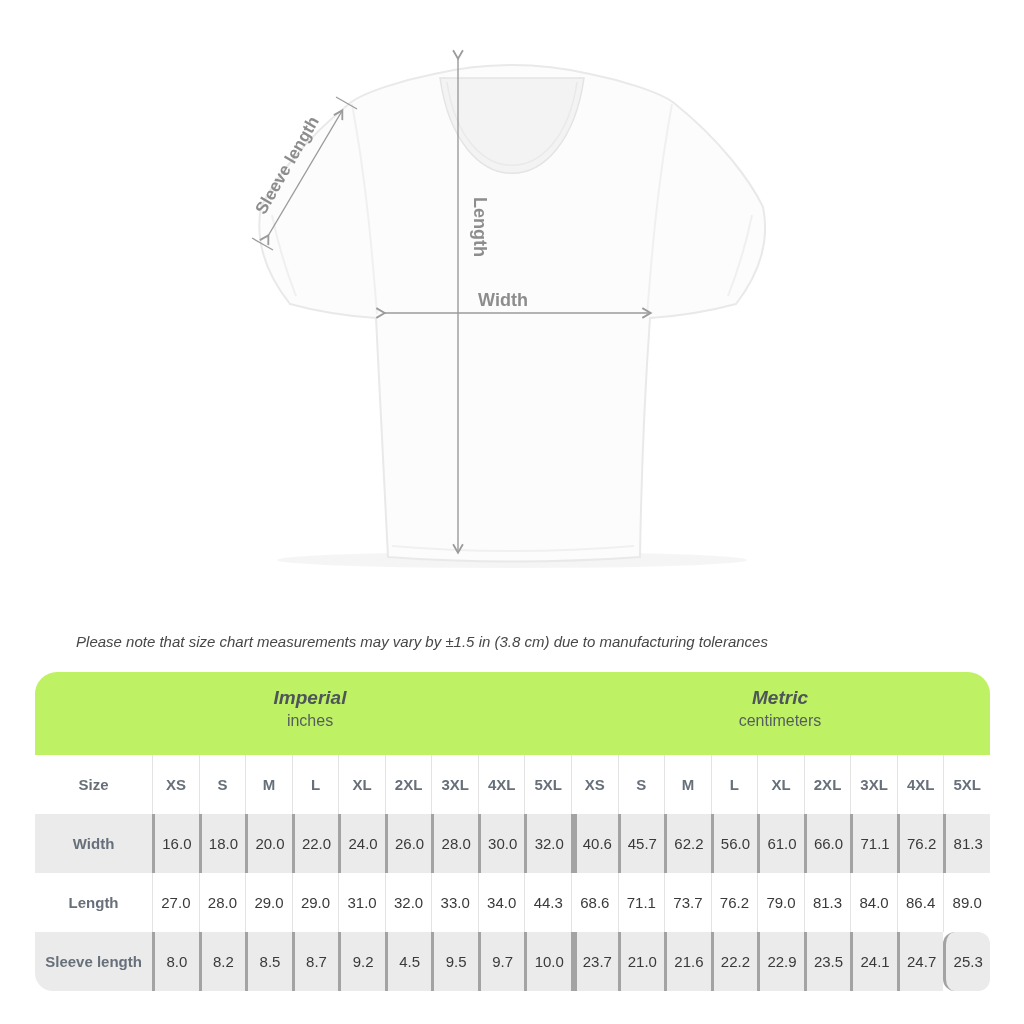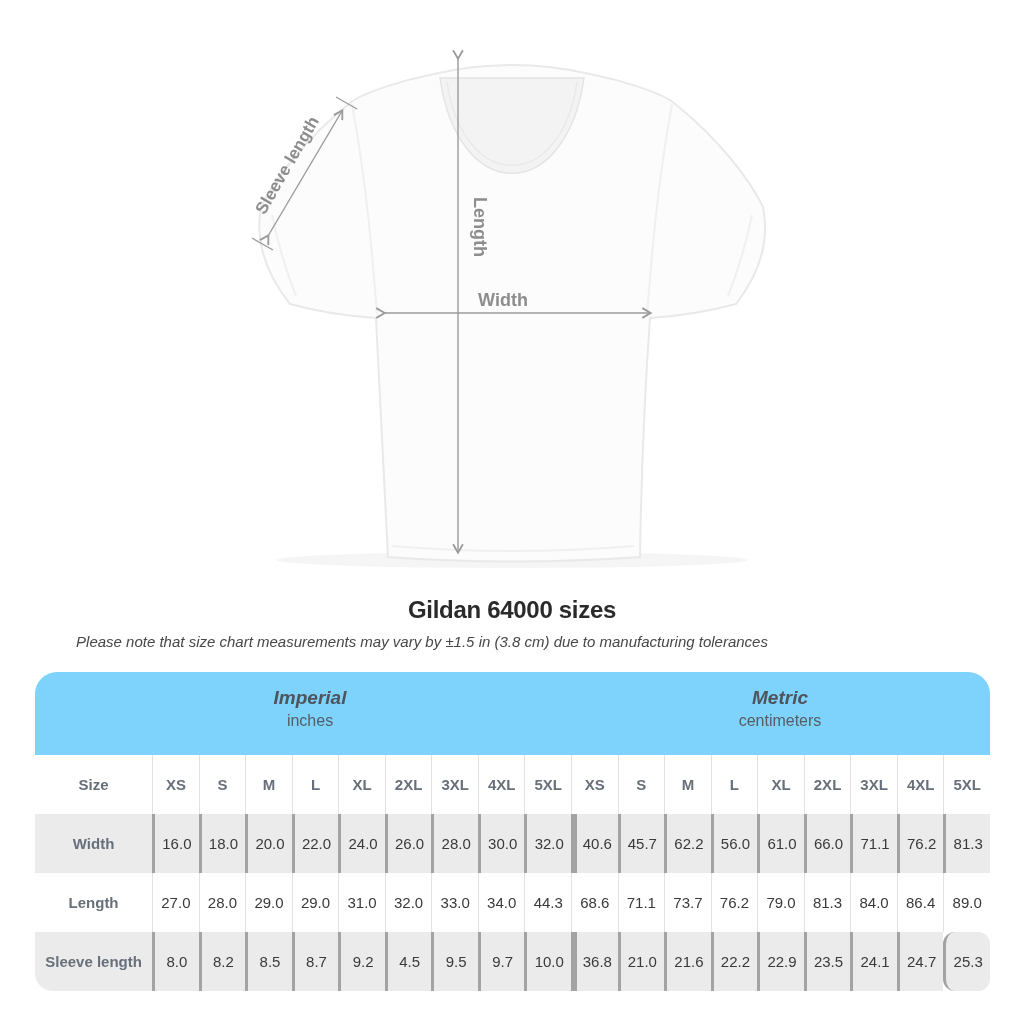--- a/index.html
+++ b/index.html
@@ -10,21 +10,21 @@
   .diagram{position:absolute;left:0;top:0;width:1024px;height:580px;}
 
   
   .title{position:absolute;left:0;top:596px;width:1024px;text-align:center;
          font-size:24px;font-weight:bold;color:#2a2a2a;letter-spacing:-0.3px;}
   .subtitle{position:absolute;left:0;top:633px;width:844px;text-align:center;
             font-style:italic;font-size:15px;color:#474747;}
 
   
   .table-wrap{position:absolute;left:35px;top:672px;width:955px;}
-  .band{position:relative;height:83px;background:#7dd3fc;border-radius:22px 22px 0 0;}
+  .band{position:relative;height:83px;background:#bef264;border-radius:22px 22px 0 0;}
   .band-sec{position:absolute;top:13px;text-align:center;color:#4d545a;}
   .band-left{left:0;width:550px;}
   .band-right{left:545px;width:400px;}
   .band-title{font-size:19px;font-weight:bold;font-style:italic;line-height:26px;}
   .band-unit{font-size:16px;color:#565d62;line-height:20px;}
 
   table.sizes{border-collapse:separate;border-spacing:0;table-layout:fixed;width:955px;}
   col.label-col{width:117px;}
   col.data-col{width:46.5px;}
   td{height:59px;text-align:center;vertical-align:middle;padding:0;
@@ -82,21 +82,20 @@
 
     <line x1="268" y1="236" x2="342" y2="111" stroke="#9b9b9b" stroke-width="1.4" marker-start="url(#arr)" marker-end="url(#arr)"></line>
     <line x1="336" y1="97" x2="357" y2="109" stroke="#9b9b9b" stroke-width="1.3"></line>
     <line x1="252" y1="238" x2="273" y2="250" stroke="#9b9b9b" stroke-width="1.3"></line>
 
     <text x="503" y="306" text-anchor="middle" font-family="Liberation Sans, sans-serif" font-size="18" font-weight="bold" fill="#8d8d8d">Width</text>
     <text transform="translate(474,227) rotate(90)" text-anchor="middle" font-family="Liberation Sans, sans-serif" font-size="18" font-weight="bold" fill="#8d8d8d">Length</text>
     <text transform="translate(292,168) rotate(-60)" text-anchor="middle" font-family="Liberation Sans, sans-serif" font-size="17" font-weight="bold" fill="#8d8d8d">Sleeve length</text>
   </svg>
 
-  <div class="title">Gildan 64000 sizes</div>
   <div class="subtitle">Please note that size chart measurements may vary by ±1.5 in (3.8 cm) due to manufacturing tolerances</div>
 
   <div class="table-wrap">
 
     <div class="band">
       <div class="band-sec band-left">
         <div class="band-title">Imperial</div>
         <div class="band-unit">inches</div>
       </div>
       <div class="band-sec band-right">
@@ -199,21 +198,21 @@
         <td class="rlabel">Sleeve length</td>
         <td class="data">8.0</td>
         <td class="data">8.2</td>
         <td class="data">8.5</td>
         <td class="data">8.7</td>
         <td class="data">9.2</td>
         <td class="data">4.5</td>
         <td class="data">9.5</td>
         <td class="data">9.7</td>
         <td class="data">10.0</td>
-        <td class="data m-start">36.8</td>
+        <td class="data m-start">23.7</td>
         <td class="data">21.0</td>
         <td class="data">21.6</td>
         <td class="data">22.2</td>
         <td class="data">22.9</td>
         <td class="data">23.5</td>
         <td class="data">24.1</td>
         <td class="data">24.7</td>
         <td class="data">25.3</td>
       </tr>
     </tbody>

